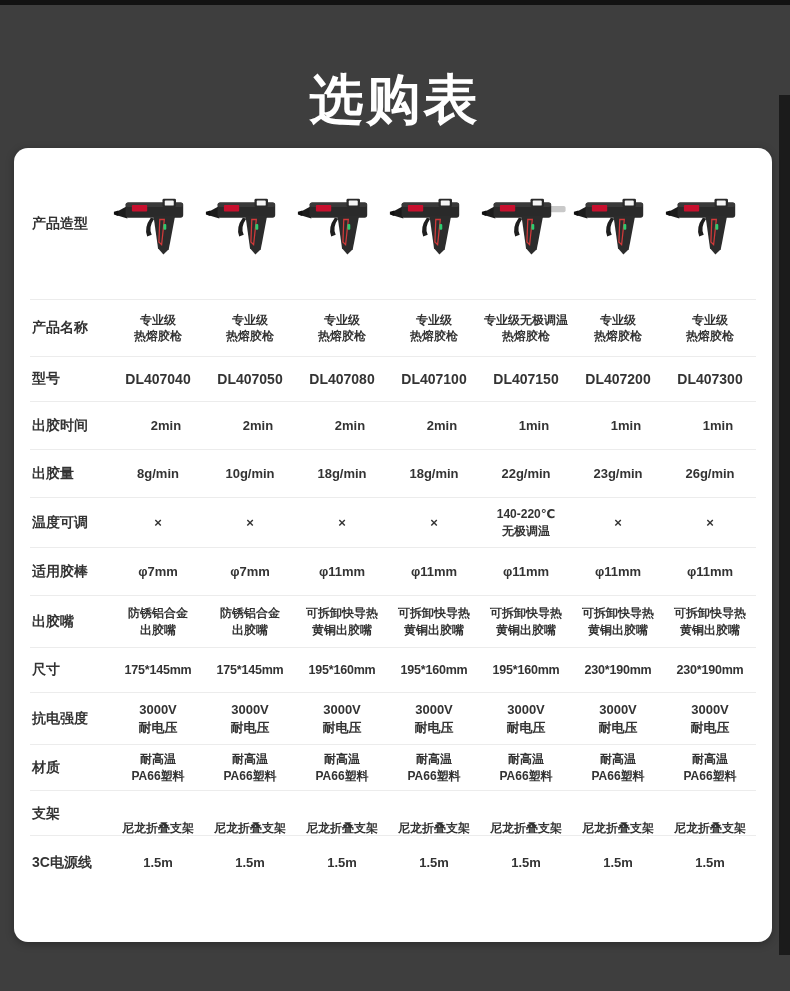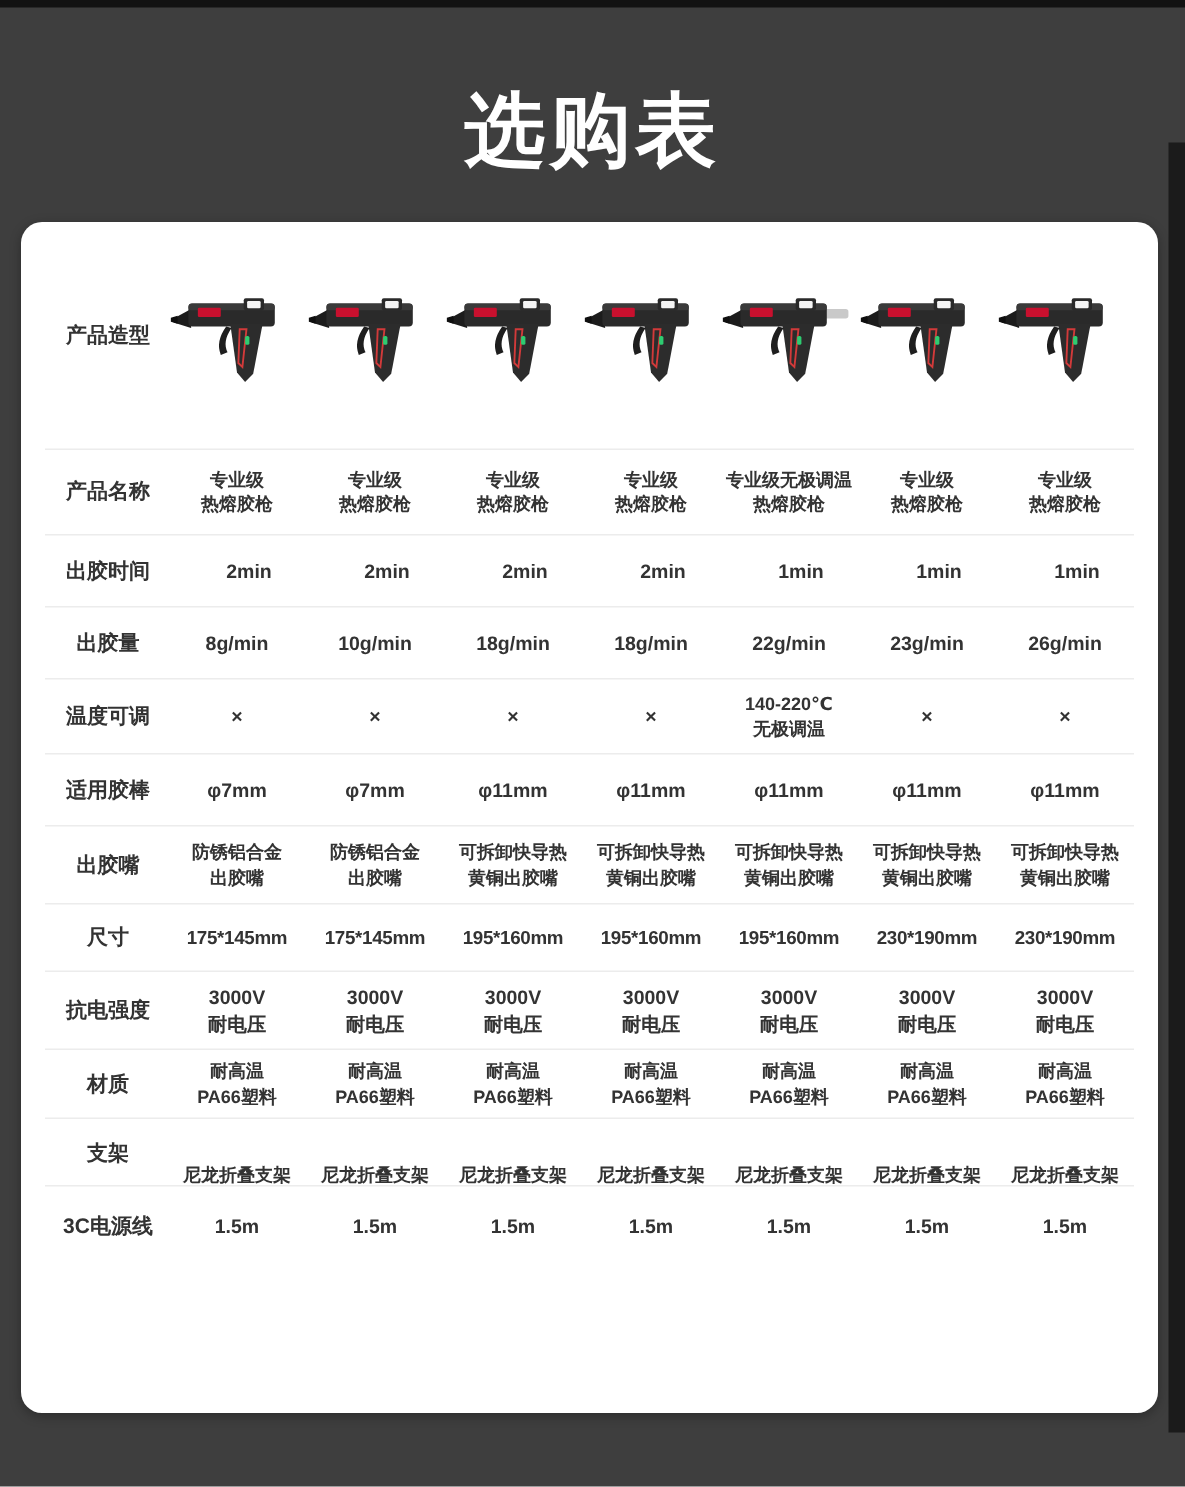--- a/index.html
+++ b/index.html
@@ -7,41 +7,41 @@
   body {
     font-family:"Liberation Sans","DejaVu Sans",sans-serif;
     background:#3e3e3e;
     width:790px; height:991px;
     position:relative;
     overflow:hidden;
   }
   .edge-top { position:absolute; top:0; left:0; width:790px; height:5px; background:#121212; }
   .edge-right { position:absolute; top:95px; right:0; width:11px; height:860px; background:#1b1b1b; }
   .page-title {
-    position:absolute; top:51px; left:0; width:790px;
+    position:absolute; top:64px; left:0; width:790px;
     text-align:center; color:#ffffff;
     font-size:54px; font-weight:800; letter-spacing:3px;
   }
   .card {
     position:absolute; top:148px; left:14px;
     width:758px; height:794px;
     background:#ffffff; border-radius:14px;
     padding:0 16px;
     box-shadow:0 2px 8px rgba(0,0,0,.3);
   }
   .row {
     display:grid;
     grid-template-columns:82px repeat(7,1fr);
     align-items:center;
     border-bottom:1px solid #ececec;
   }
   .row:last-child { border-bottom:none; }
   .label {
     font-size:14px; font-weight:700; color:#333;
-    text-align:center; padding-left:2px;
+    text-align:left; padding-left:2px;
     white-space:nowrap;
   }
   .cell {
     font-size:13px; font-weight:700; color:#333;
     text-align:center; white-space:pre-line; line-height:1.35;
   }
   .cell.small { font-size:12px; }
   .r-shape   { height:152px; }
   .r-name    { height:57px; }
   .r-model   { height:45px; }
@@ -255,20 +255,30 @@
     <div class="cell small">专业级
 热熔胶枪</div>
     <div class="cell small">专业级无极调温
 热熔胶枪</div>
     <div class="cell small">专业级
 热熔胶枪</div>
     <div class="cell small">专业级
 热熔胶枪</div>
   </div>
 
+  <div class="row r-model">
+    <div class="label">型号</div>
+    <div class="cell">DL407040</div>
+    <div class="cell">DL407050</div>
+    <div class="cell">DL407080</div>
+    <div class="cell">DL407100</div>
+    <div class="cell">DL407150</div>
+    <div class="cell">DL407200</div>
+    <div class="cell">DL407300</div>
+  </div>
 
 
   <div class="row r-time">
     <div class="label">出胶时间</div>
     <div class="cell">2min</div>
     <div class="cell">2min</div>
     <div class="cell">2min</div>
     <div class="cell">2min</div>
     <div class="cell">1min</div>
     <div class="cell">1min</div>

